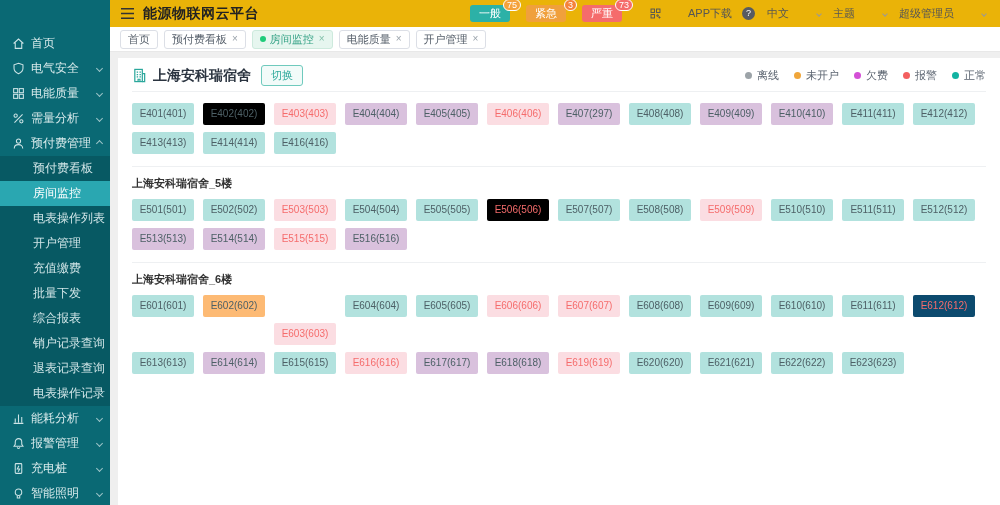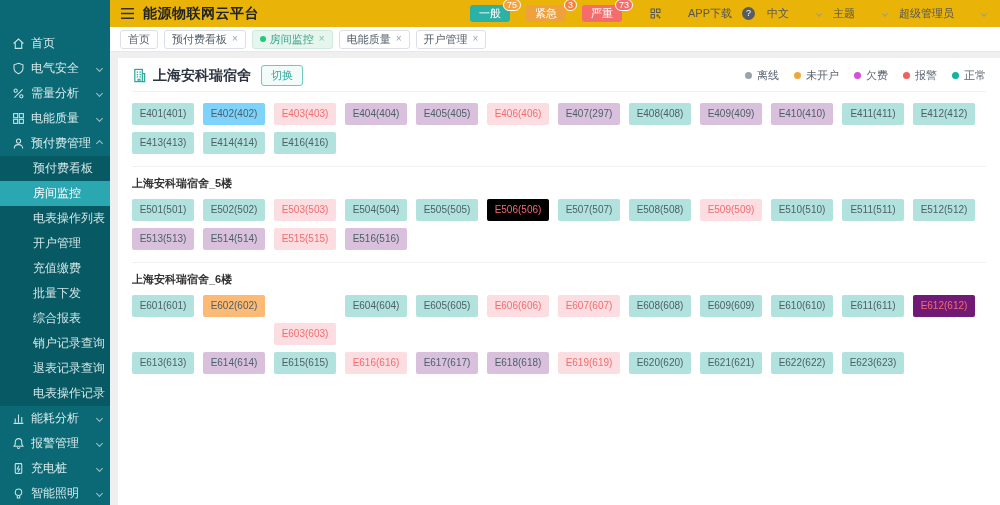--- a/index.html
+++ b/index.html
@@ -81,38 +81,38 @@
           <svg viewBox="0 0 16 16" fill="none" stroke="currentColor" stroke-width="1.3">
             <path d="M8 1.5l5.5 2v4.2c0 3.3-2.2 5.3-5.5 6.8-3.3-1.5-5.5-3.5-5.5-6.8V3.5z"></path>
           </svg>
         </span>
         <span class="slabel">电气安全</span>
         <i class="chev"></i>
       </div>
       <div class="side-item">
         <span class="sicon">
           <svg viewBox="0 0 16 16" fill="none" stroke="currentColor" stroke-width="1.3">
-            <path d="M3 13L13 3"></path>
-            <circle cx="4.5" cy="4.5" r="2"></circle>
-            <circle cx="11.5" cy="11.5" r="2"></circle>
-          </svg>
-        </span>
-        <span class="slabel">需量分析</span>
-        <i class="chev"></i>
-      </div>
-      <div class="side-item">
-        <span class="sicon">
-          <svg viewBox="0 0 16 16" fill="none" stroke="currentColor" stroke-width="1.3">
             <rect x="2" y="2" width="5" height="5"></rect>
             <rect x="9" y="2" width="5" height="5"></rect>
             <rect x="2" y="9" width="5" height="5"></rect>
             <rect x="9" y="9" width="5" height="5"></rect>
           </svg>
         </span>
         <span class="slabel">电能质量</span>
+        <i class="chev"></i>
+      </div>
+      <div class="side-item">
+        <span class="sicon">
+          <svg viewBox="0 0 16 16" fill="none" stroke="currentColor" stroke-width="1.3">
+            <path d="M3 13L13 3"></path>
+            <circle cx="4.5" cy="4.5" r="2"></circle>
+            <circle cx="11.5" cy="11.5" r="2"></circle>
+          </svg>
+        </span>
+        <span class="slabel">需量分析</span>
         <i class="chev"></i>
       </div>
       <div class="side-item">
         <span class="sicon">
           <svg viewBox="0 0 16 16" fill="none" stroke="currentColor" stroke-width="1.3">
             <circle cx="8" cy="5" r="2.6"></circle>
             <path d="M2.8 14c0-3 2.2-4.6 5.2-4.6s5.2 1.6 5.2 4.6"></path>
           </svg>
         </span>
         <span class="slabel">预付费管理</span>
@@ -264,21 +264,21 @@
             <span class="legend-item">
               <span class="legend-dot" style="background: rgb(18, 179, 162);"></span>
               <span>正常</span>
             </span>
           </span>
       </div>
       <div class="sections" id="sections">
           <div class="section">
             <div class="rooms">
               <div class="room" style="background: rgb(178, 226, 222); color: rgb(77, 96, 102);">E401(401)</div>
-              <div class="room" style="background: #7dd3fc; color: rgb(77, 96, 102);">E402(402)</div>
+              <div class="room" style="background: #000000; color: rgb(77, 96, 102);">E402(402)</div>
               <div class="room" style="background: rgb(251, 221, 226); color: rgb(245, 108, 108);">E403(403)</div>
               <div class="room" style="background: rgb(217, 193, 221); color: rgb(77, 96, 102);">E404(404)</div>
               <div class="room" style="background: rgb(217, 193, 221); color: rgb(77, 96, 102);">E405(405)</div>
               <div class="room" style="background: rgb(251, 221, 226); color: rgb(245, 108, 108);">E406(406)</div>
               <div class="room" style="background: rgb(217, 193, 221); color: rgb(77, 96, 102);">E407(297)</div>
               <div class="room" style="background: rgb(178, 226, 222); color: rgb(77, 96, 102);">E408(408)</div>
               <div class="room" style="background: rgb(217, 193, 221); color: rgb(77, 96, 102);">E409(409)</div>
               <div class="room" style="background: rgb(217, 193, 221); color: rgb(77, 96, 102);">E410(410)</div>
               <div class="room" style="background: rgb(178, 226, 222); color: rgb(77, 96, 102);">E411(411)</div>
               <div class="room" style="background: rgb(178, 226, 222); color: rgb(77, 96, 102);">E412(412)</div>
@@ -315,21 +315,21 @@
               <div class="room" style="background: #fdba74; color: rgb(77, 96, 102);">E602(602)</div>
               <div class="room" style="background: rgb(251, 221, 226); color: rgb(245, 108, 108); margin-top: 28px;">E603(603)</div>
               <div class="room" style="background: rgb(178, 226, 222); color: rgb(77, 96, 102);">E604(604)</div>
               <div class="room" style="background: rgb(178, 226, 222); color: rgb(77, 96, 102);">E605(605)</div>
               <div class="room" style="background: rgb(251, 221, 226); color: rgb(245, 108, 108);">E606(606)</div>
               <div class="room" style="background: rgb(251, 221, 226); color: rgb(245, 108, 108);">E607(607)</div>
               <div class="room" style="background: rgb(178, 226, 222); color: rgb(77, 96, 102);">E608(608)</div>
               <div class="room" style="background: rgb(178, 226, 222); color: rgb(77, 96, 102);">E609(609)</div>
               <div class="room" style="background: rgb(178, 226, 222); color: rgb(77, 96, 102);">E610(610)</div>
               <div class="room" style="background: rgb(178, 226, 222); color: rgb(77, 96, 102);">E611(611)</div>
-              <div class="room" style="background: #701a75; color: rgb(245, 108, 108);">E612(612)</div>
+              <div class="room" style="background: #0c4a6e; color: rgb(245, 108, 108);">E612(612)</div>
               <div class="room" style="background: rgb(178, 226, 222); color: rgb(77, 96, 102);">E613(613)</div>
               <div class="room" style="background: rgb(217, 193, 221); color: rgb(77, 96, 102);">E614(614)</div>
               <div class="room" style="background: rgb(178, 226, 222); color: rgb(77, 96, 102);">E615(615)</div>
               <div class="room" style="background: rgb(251, 221, 226); color: rgb(245, 108, 108);">E616(616)</div>
               <div class="room" style="background: rgb(217, 193, 221); color: rgb(77, 96, 102);">E617(617)</div>
               <div class="room" style="background: rgb(217, 193, 221); color: rgb(77, 96, 102);">E618(618)</div>
               <div class="room" style="background: rgb(251, 221, 226); color: rgb(245, 108, 108);">E619(619)</div>
               <div class="room" style="background: rgb(178, 226, 222); color: rgb(77, 96, 102);">E620(620)</div>
               <div class="room" style="background: rgb(178, 226, 222); color: rgb(77, 96, 102);">E621(621)</div>
               <div class="room" style="background: rgb(178, 226, 222); color: rgb(77, 96, 102);">E622(622)</div>

